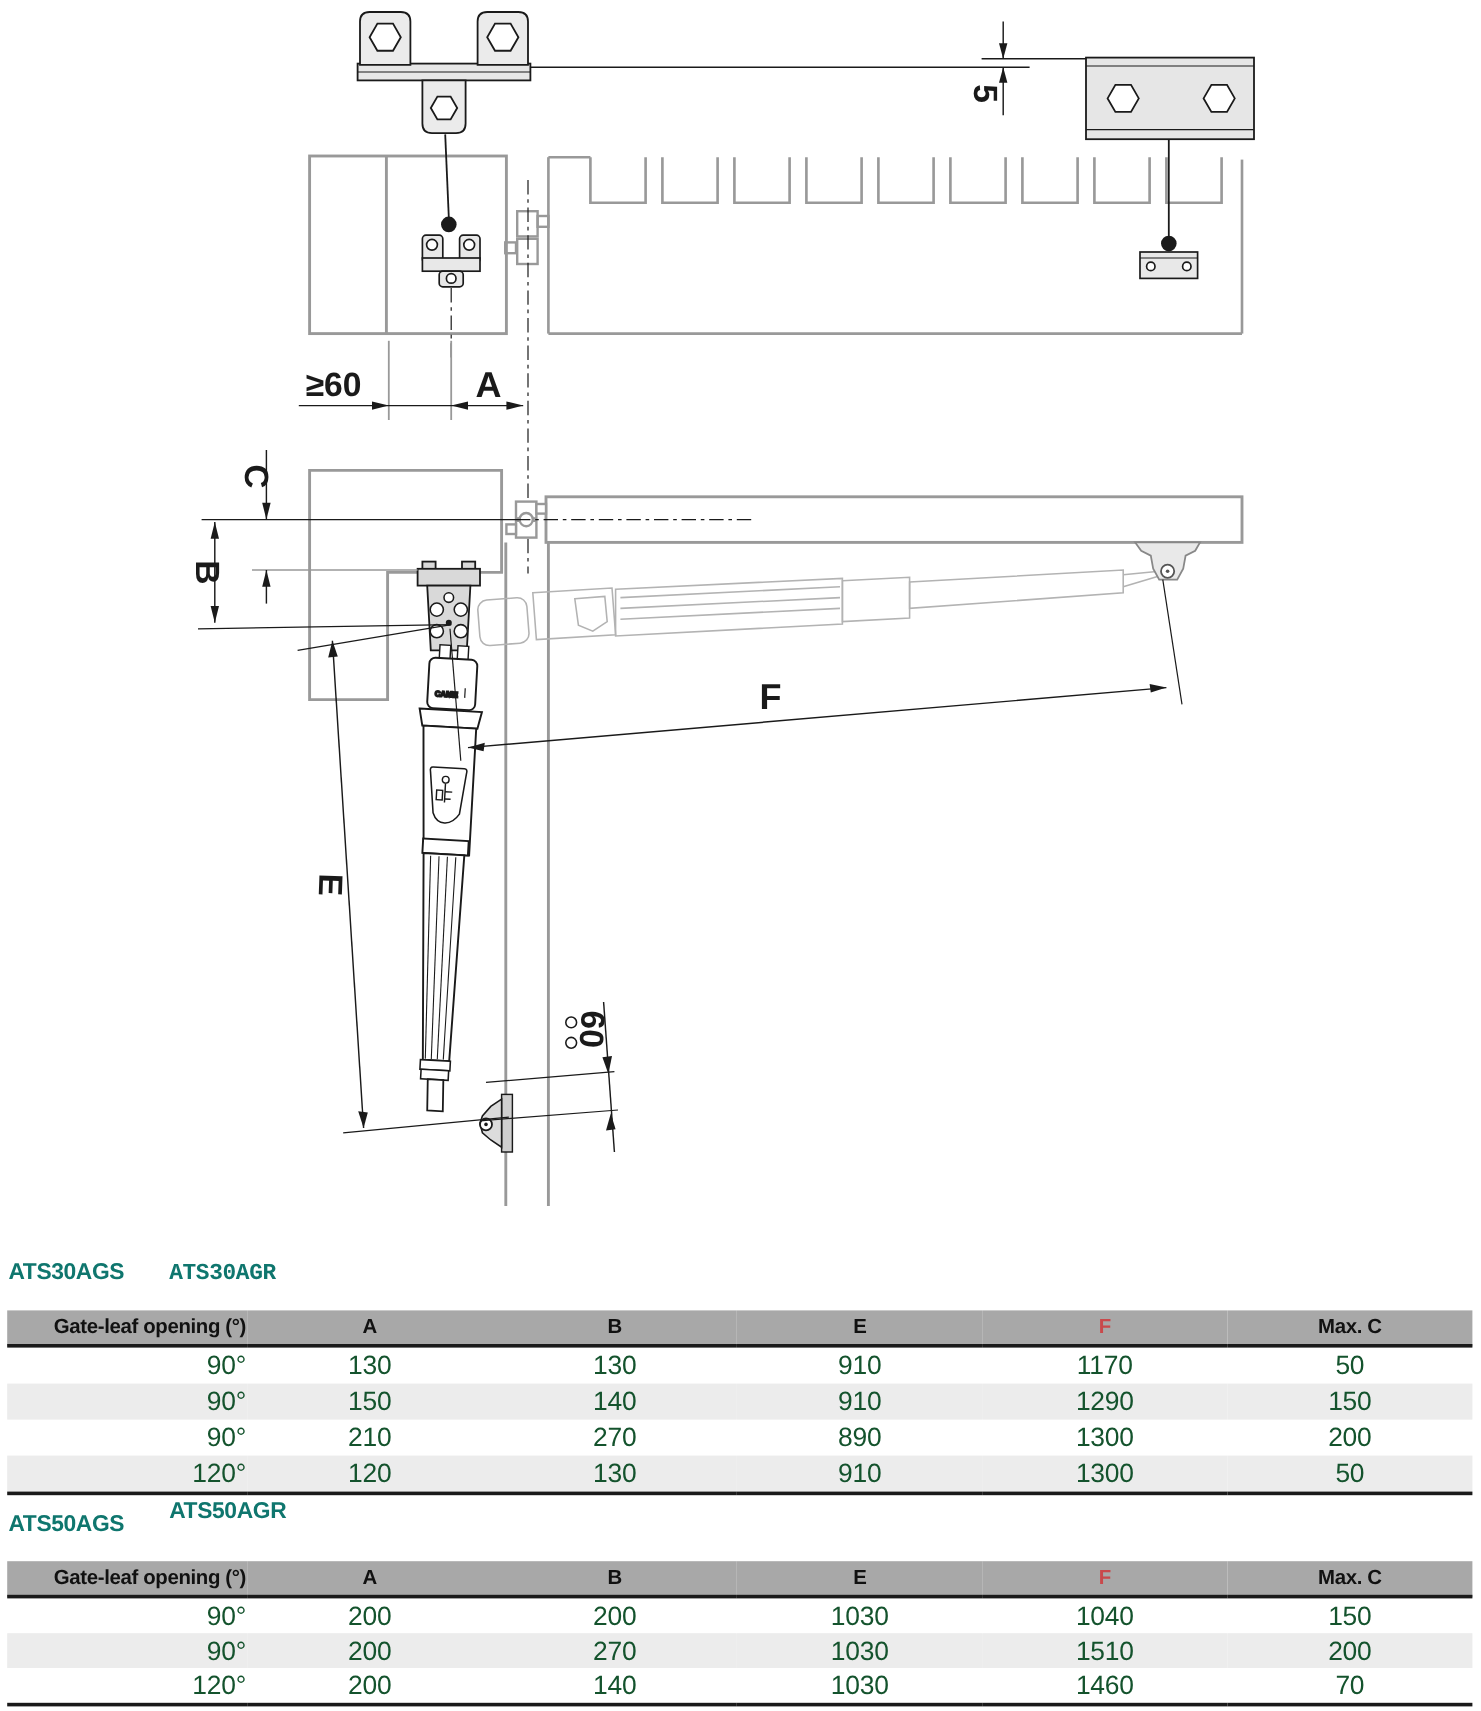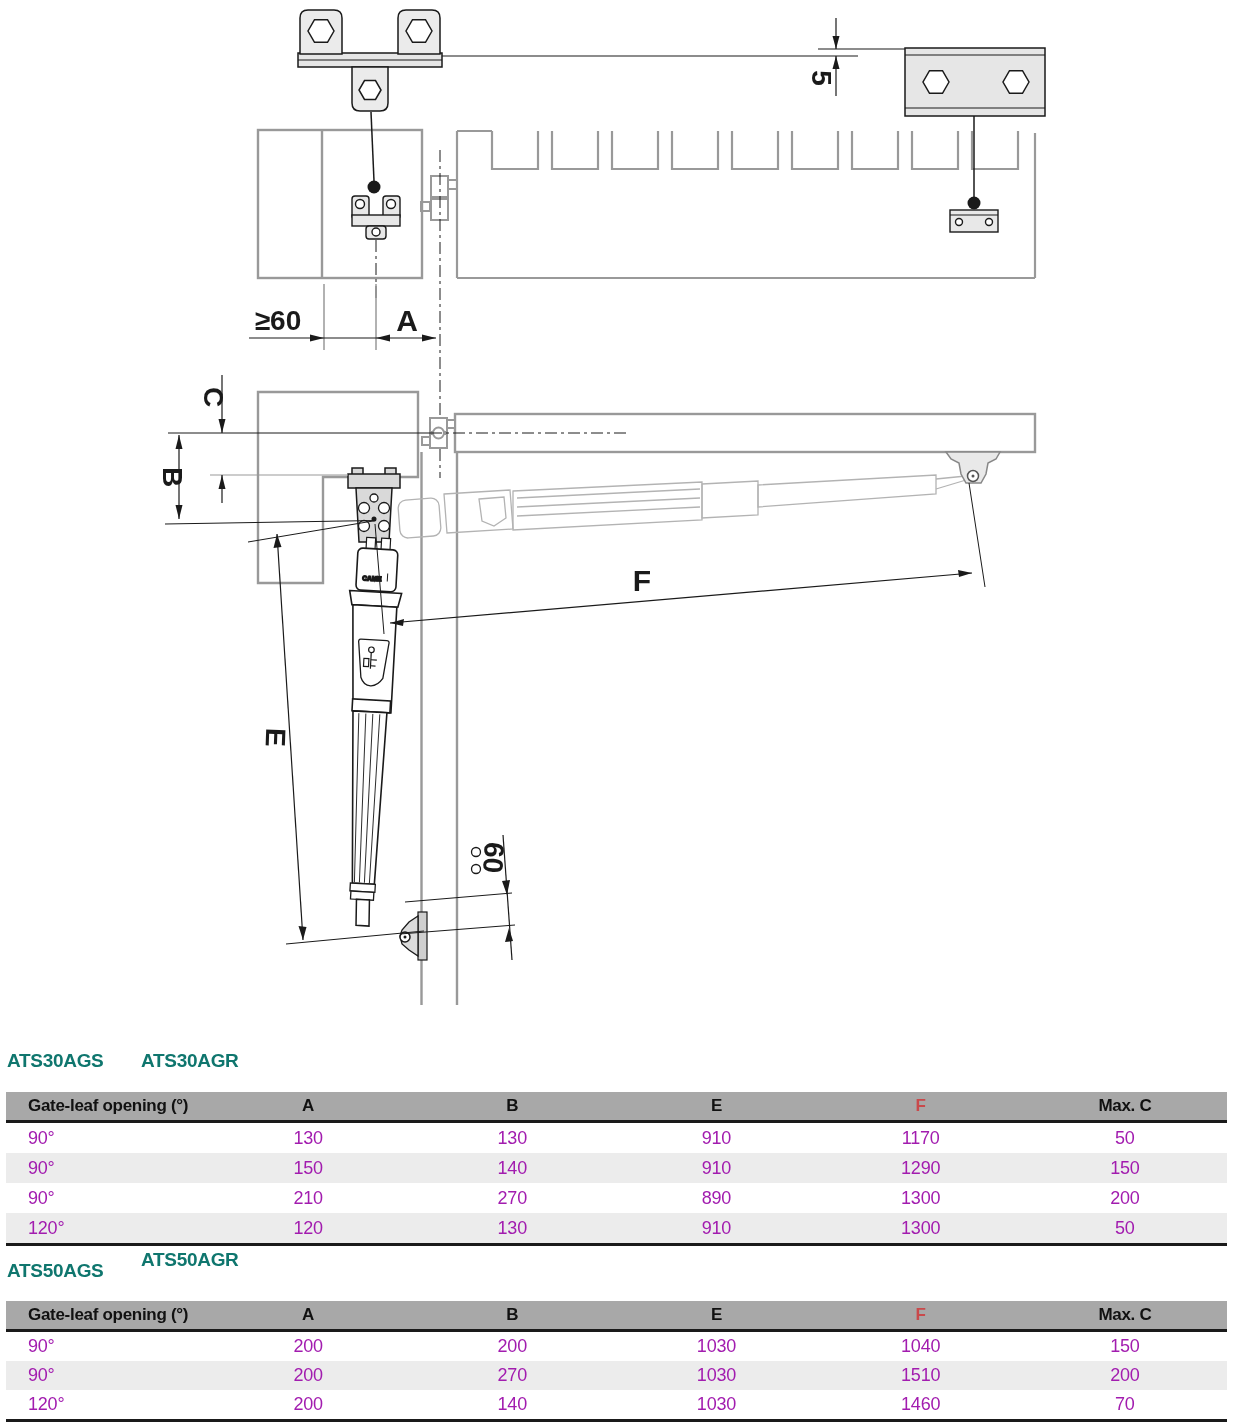--- a/index.html
+++ b/index.html
@@ -6,23 +6,23 @@
   body { width:1234px; height:1426px; position:relative; font-family:"Liberation Sans", sans-serif; }
   .draw { position:absolute; top:0; left:0; }
   .dim { font-family:"Liberation Sans", sans-serif; font-weight:bold; font-size:28px; fill:#1a1a1a; }
   .dim-big { font-size:30px; }
   .brandtiny { font-family:"Liberation Sans", sans-serif; font-weight:bold; font-size:6.5px; fill:#333; }
   .tbl-title { position:absolute; font-weight:bold; font-size:19px; color:#0f766e; letter-spacing:-0.3px; }
   table.dtable { position:absolute; left:6px; width:1221px; border-collapse:collapse; table-layout:fixed; }
   table.dtable thead tr { border-bottom:3px solid #1a1a1a; }
   table.dtable tbody { border-bottom:3px solid #1a1a1a; }
   table.dtable th { background:#a8a8a8; font-size:17px; font-weight:bold; color:#111; height:26px; text-align:center; letter-spacing:-0.3px; }
-  table.dtable td { font-size:18px; color:#a21caf; height:28px; text-align:center; letter-spacing:-0.2px; }
+  table.dtable td { font-size:22px; color:#14532d; height:28px; text-align:center; letter-spacing:-0.2px; }
   table.dtable.t2 td { height:27px; }
-  table.dtable th.c0, table.dtable td.c0 { text-align:left; padding-left:22px; }
+  table.dtable th.c0, table.dtable td.c0 { text-align:right; padding-left:22px; }
   tr.alt { background:#ececec; }
 </style>
 </head>
 <body>
 
 <svg class="draw" width="1234" height="1045" viewBox="0 0 1234 1045">
 
   <g stroke="#999" stroke-width="2.4" fill="none">
     <rect x="258" y="130" width="164" height="148"></rect>
     <line x1="322" y1="130" x2="322" y2="278"></line>
@@ -246,21 +246,21 @@
     <line x1="405" y1="902" x2="512" y2="893" stroke="#1a1a1a" stroke-width="1"></line>
     <line x1="400" y1="934" x2="515" y2="925" stroke="#1a1a1a" stroke-width="1"></line>
     <line x1="503" y1="835" x2="512" y2="960" stroke="#1a1a1a" stroke-width="1.2"></line>
     <polygon points="507,895 502,881 510,880" fill="#1a1a1a"></polygon>
     <polygon points="509,928 505,942 513,941" fill="#1a1a1a"></polygon>
     <text class="dim" text-anchor="middle" transform="translate(484,857) rotate(94)">60</text>
   </g>
 </svg>
 
 <span class="tbl-title" style="top:1050px; left:7px;">ATS30AGS</span>
-<span class="tbl-title" style="top:1050px; left:141px;">ATS30AGR</span>
+<span class="tbl-title" style="top:1050px; left:141px;font-family:Liberation Mono, monospace;">ATS30AGR</span>
 
 <table class="dtable" style="top:1092px;">
   <colgroup>
       <col style="width:200px">
       <col>
       <col>
       <col>
       <col>
       <col>
     </colgroup>

